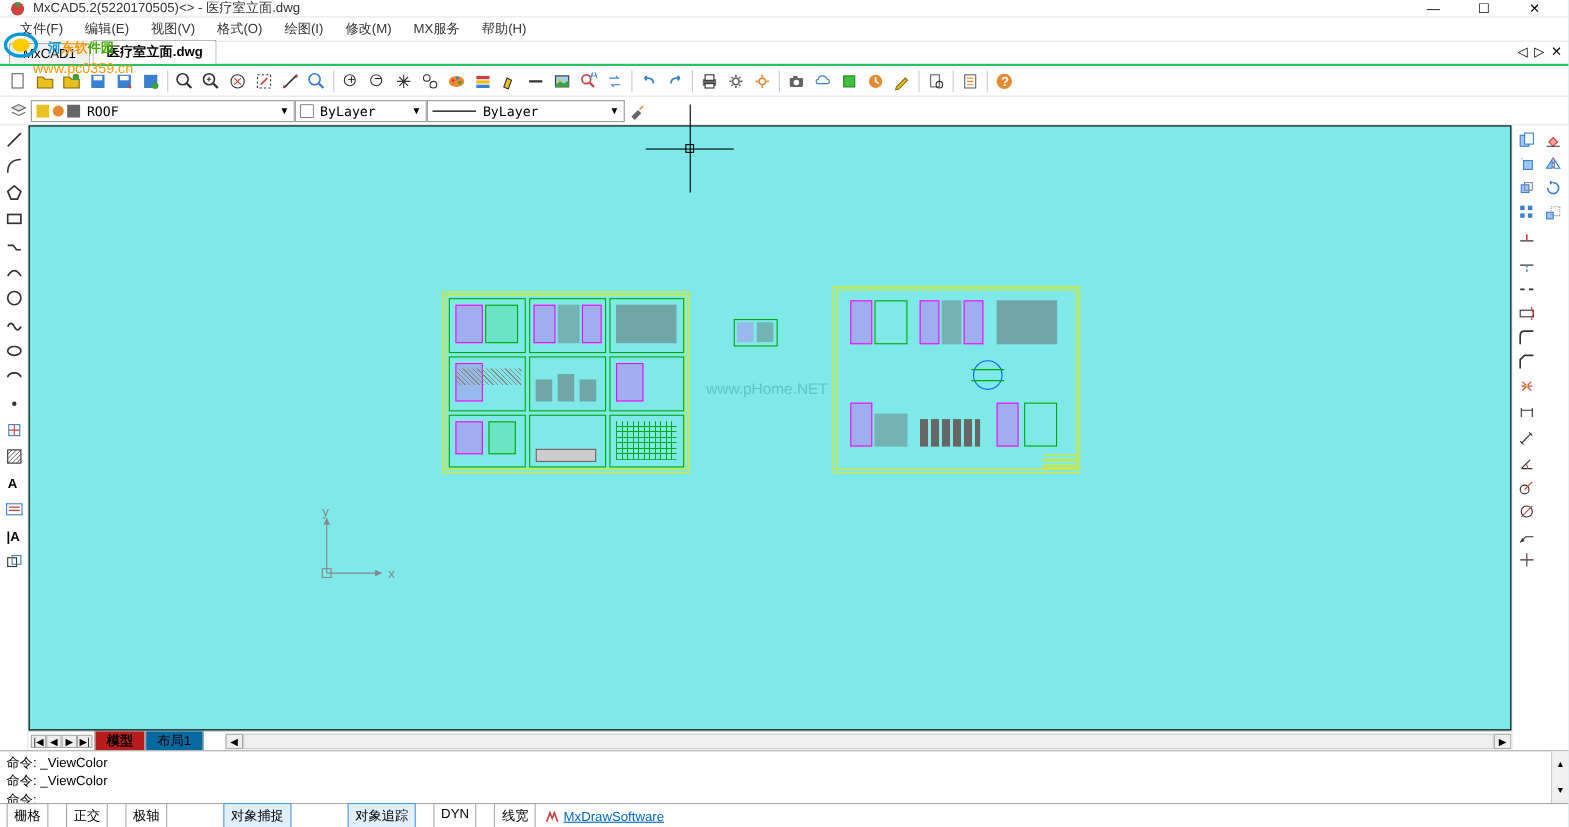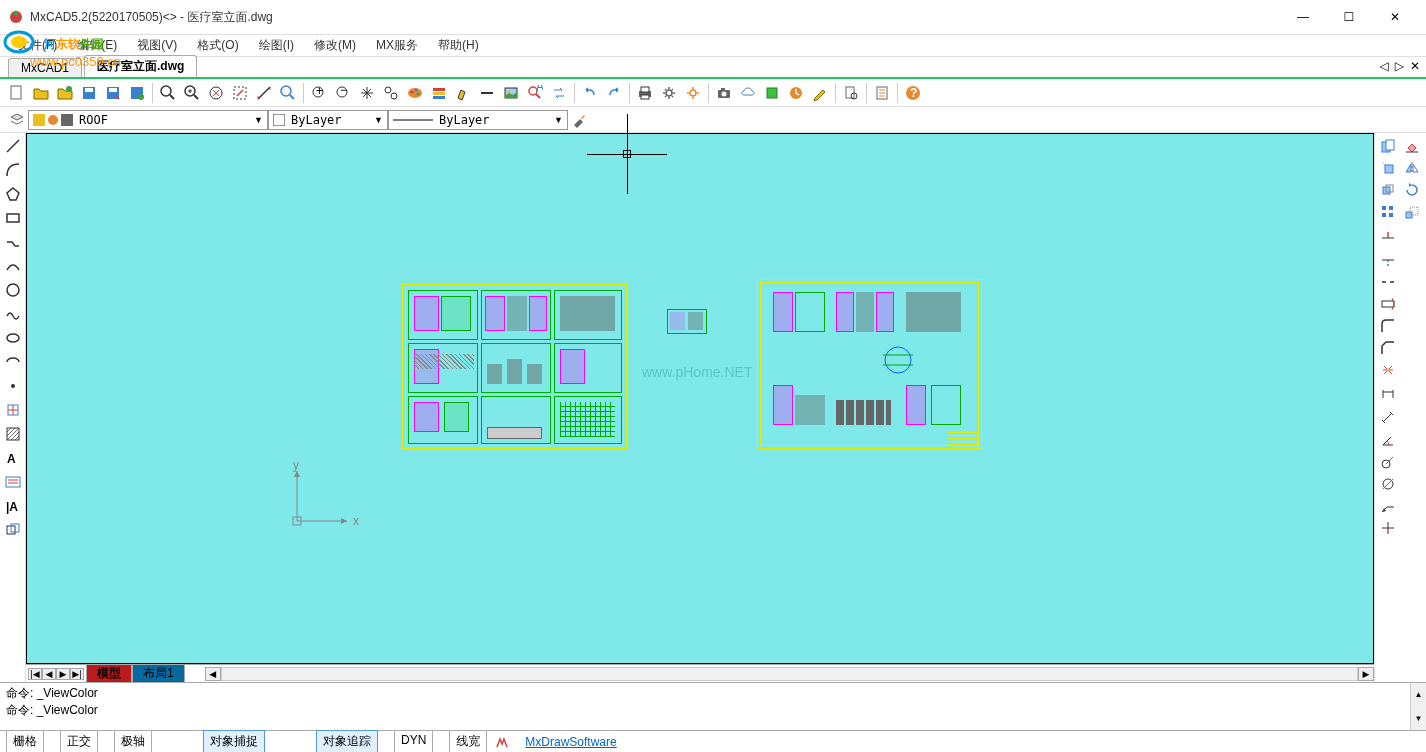--- a/index.html
+++ b/index.html
@@ -1,19 +1,19 @@
 <!DOCTYPE html>
 <html><head>
 <meta charset="utf-8">
 <style>
 * { margin: 0; padding: 0; box-sizing: border-box; font-family: "Microsoft YaHei", Arial, sans-serif; font-size: 12px; }
 body { width: 1426px; height: 752px; background: #f0f0f0; display: flex; flex-direction: column; overflow: hidden; }
 
 
-.titlebar { height: 35px; background: #fff; display: flex; align-items: center; padding: 0 8px; border-bottom: 1px solid #e0e0e0; }
+.titlebar { height: 16px; background: #fff; display: flex; align-items: center; padding: 0 8px; border-bottom: 1px solid #e0e0e0; }
 .titlebar .app-icon { width: 16px; height: 16px; margin-right: 6px; }
 .titlebar .title { flex: 1; color: #333; }
 .titlebar .win-controls { display: flex; gap: 0; }
 .titlebar .win-btn { width: 46px; height: 30px; display: flex; align-items: center; justify-content: center; cursor: pointer; }
 
 
 .watermark { position: absolute; top: 26px; left: 1px; font-size: 24px; font-weight: bold; z-index: 100; pointer-events: none; }
 .watermark .wm1 { color: #0099dd; }
 .watermark .wm2 { color: #ff9900; }
 .watermark .wm3 { color: #44aa00; }
@@ -80,21 +80,21 @@
 .command-line { white-space: nowrap; }
 .cmd-scroll { position: absolute; right: 0; top: 0; bottom: 0; width: 16px; background: #f0f0f0; border-left: 1px solid #ccc; display: flex; flex-direction: column; }
 .cmd-scroll span { flex: 1; font-size: 8px; display: flex; align-items: center; justify-content: center; cursor: pointer; }
 
 
 .statusbar { height: 22px; background: #fff; border-top: 1px solid #aaa; display: flex; align-items: center; padding: 0 6px; }
 .status-coords { flex: 1; font-family: "SimSun", monospace; }
 .status-toggles { display: flex; gap: 16px; }
 .status-toggle { padding: 2px 6px; border: 1px solid #aaa; cursor: pointer; }
 .status-toggle.active { background: #e0f0ff; border-color: #5599dd; margin-left: 35px; }
-.status-brand { display: flex; align-items: center; gap: 16px; margin-left: 8px; color: #0066cc; text-decoration: underline; }
+.status-brand { display: flex; align-items: center; gap: 3px; margin-left: 8px; color: #0066cc; text-decoration: underline; }
 
 
 .svg-blue { fill: #3a80d0; }
 .svg-yellow { fill: #e8c020; }
 .svg-green { fill: #40a040; }
 </style>
 </head>
 <body>
 
 <div class="watermark">
@@ -807,20 +807,21 @@
             <circle cx="8" cy="8" r="1" fill="#d04040"></circle>
           </svg>
         </div>
       </div>
   </div>
 </div>
 
 <div class="command-window">
   <div class="command-line">命令: _ViewColor</div>
   <div class="command-line">命令: _ViewColor</div>
+  <div class="command-line">命令:</div>
   <div class="cmd-scroll">
     <span>▲</span>
     <span>▼</span>
   </div>
 </div>
 
 <div class="statusbar">
   <div class="status-toggles">
     <div class="status-toggle">栅格</div>
     <div class="status-toggle">正交</div>

